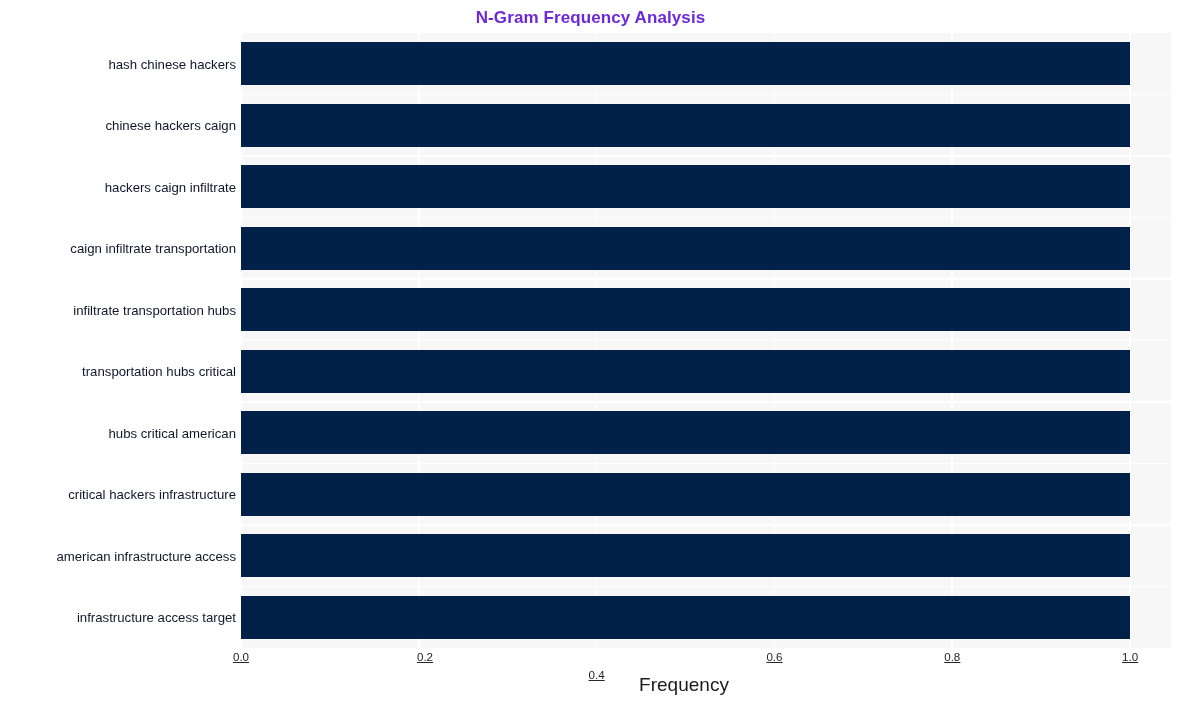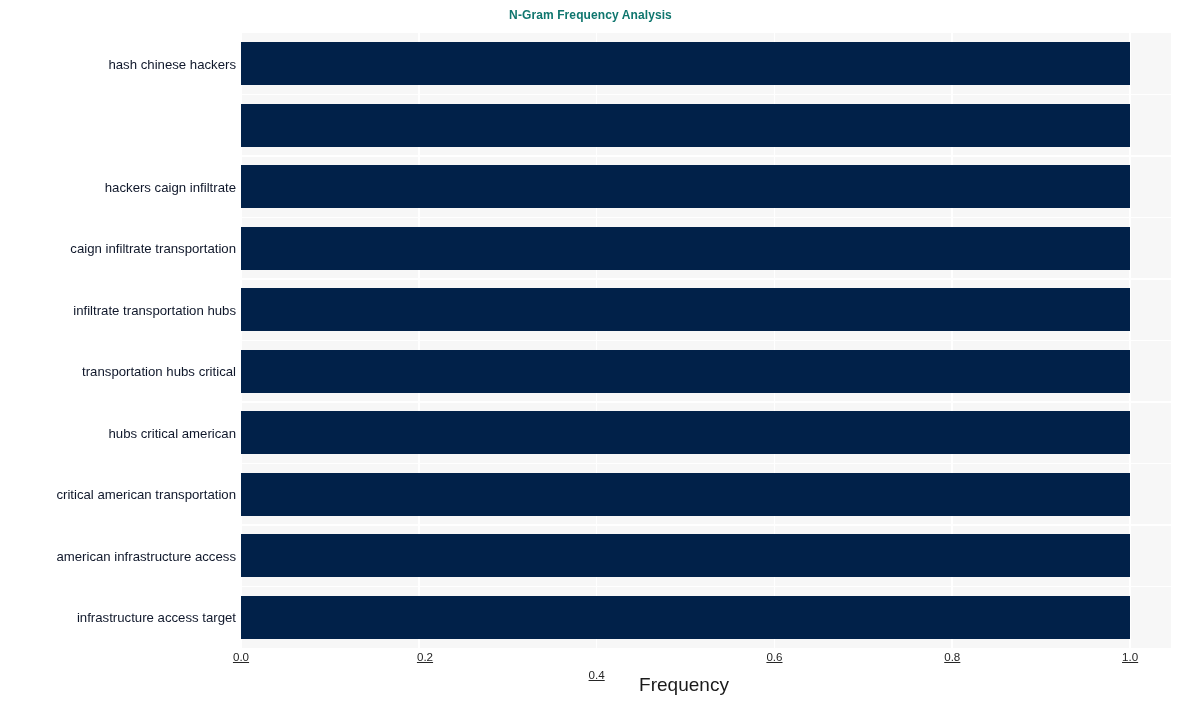--- a/index.html
+++ b/index.html
@@ -23,23 +23,23 @@
     background: #ffffff;
   }
 
   
   #chart-title {
     position: absolute;
     left: 0;
     top: 8px;
     width: 1181px;
     text-align: center;
-    font-size: 12px;
+    font-size: 17px;
     font-weight: bold;
-    color: #0f766e;
+    color: #6d28d9;
     letter-spacing: 0.1px;
   }
 
   
   #plot-area {
     position: absolute;
     left: 241px;
     top: 33px;
     width: 930px;
     height: 615px;
@@ -123,26 +123,27 @@
 </style>
 </head>
 <body>
 
 <div id="figure">
 
   <div id="chart-title">N-Gram Frequency Analysis</div>
 
   <div id="y-axis">
       <div class="ylabel" style="top: 30.75px;">hash chinese hackers</div>
+      <div class="ylabel" style="top: 92.25px;">chinese hackers caign</div>
       <div class="ylabel" style="top: 153.75px;">hackers caign infiltrate</div>
       <div class="ylabel" style="top: 276.75px;">infiltrate transportation hubs</div>
       <div class="ylabel" style="top: 215.25px;">caign infiltrate transportation</div>
       <div class="ylabel" style="top: 338.25px; margin-left: 30px;">transportation hubs critical</div>
       <div class="ylabel" style="top: 399.75px;">hubs critical american</div>
-      <div class="ylabel" style="top: 461.25px;">critical american transportation</div>
+      <div class="ylabel" style="top: 461.25px;">critical hackers infrastructure</div>
       <div class="ylabel" style="top: 584.25px;">infrastructure access target</div>
       <div class="ylabel" style="top: 522.75px;">american infrastructure access</div>
     </div>
 
   <div id="plot-area">
       <div class="vgrid" style="left: -0.8px;"></div>
       <div class="vgrid" style="left: 177.02px;"></div>
       <div class="vgrid" style="left: 354.841px;"></div>
       <div class="vgrid" style="left: 532.661px;"></div>
       <div class="vgrid" style="left: 710.481px;"></div>

